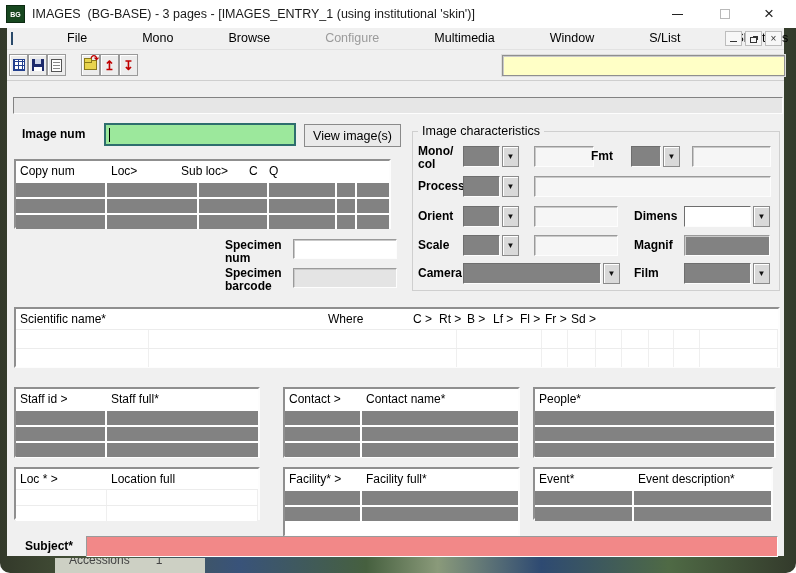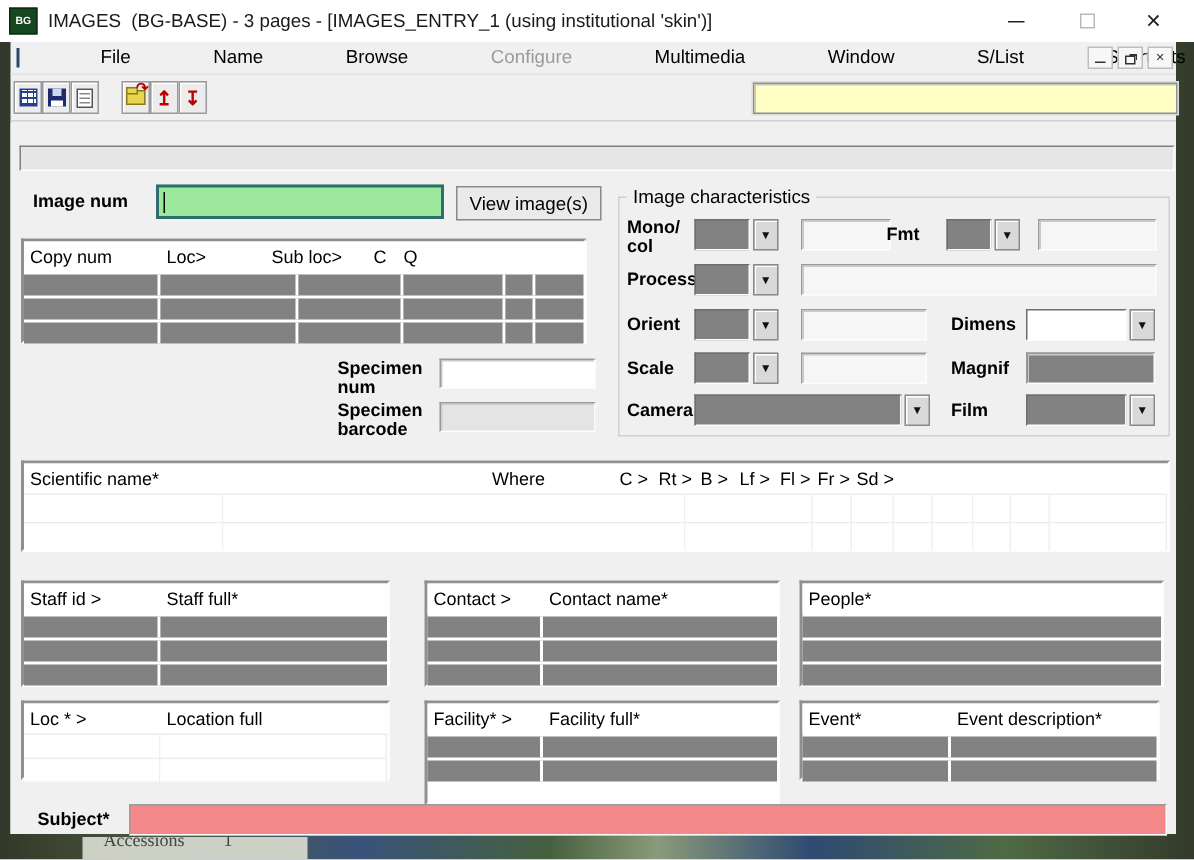--- a/index.html
+++ b/index.html
@@ -1,19 +1,19 @@
 <!DOCTYPE html>
 <html><head>
 <meta charset="utf-8">
 <style>
   * { box-sizing: border-box; margin:0; padding:0; }
   html,body { width:796px; height:573px; overflow:hidden; }
   body { font-family:"Liberation Sans", sans-serif; font-size:12px; color:#000; }
   .page { position:relative; width:796px; height:573px;
-    background:linear-gradient(90deg,#33392a 0%,#4b5a3d 14%,#39537a 30%,#46603f 46%,#8a9a7a 55%,#2e4a72 68%,#4f6a45 84%,#333a2b 100%); }
+    background:linear-gradient(90deg,#33392a 0%,#4b5a3d 14%,#39537a 30%,#46603f 46%,#8a9a7a 55%,#2e4a72 68%,#4f6a45 84%,#333a2b 100%);border-radius:10px; }
 
   
   .titlebar { position:absolute; left:0; top:0; width:796px; height:28px; background:#fff; display:flex; align-items:center; }
   .app-icon { position:absolute; left:6px; top:5px; width:19px; height:18px; background:#17471f; border:1px solid #0c2a12;
     color:#fff; font-size:7px; font-weight:bold; display:flex; align-items:center; justify-content:center; }
   .title-text { position:absolute; left:32px; top:7px; font-size:12.5px; color:#1a1a1a; white-space:pre; }
   .winbtn { position:absolute; top:0; width:34px; height:28px; display:flex; align-items:center; justify-content:center; color:#222; }
   .winbtn.min { left:660px; } .winbtn.max { left:708px; } .winbtn.close { left:752px; font-size:17px; }
   .min-glyph { width:11px; border-bottom:1px solid #222; height:1px; }
   .max-glyph { width:10px; height:10px; border:1px solid #b9b9b9; }
@@ -81,21 +81,21 @@
   .trow.gray .td:last-child { border-right:0; }
   .trow.white { height:16px; border-top:1px solid #ececec; }
   .trow.white .td { background:#fff; border-right:1px solid #efefef; }
   .flexcol { flex:1; }
 
   .pink-field { position:absolute; left:79px; top:454px; width:692px; height:21px; background:#f28888;
     border:1px solid; border-color:#9a9a9a #fdfdfd #fdfdfd #9a9a9a; }
 
   .bg-fragment { position:absolute; left:55px; top:558px; width:150px; height:15px; background:#cdd0c4; overflow:hidden;
     font-size:12px; color:#444; display:flex; gap:26px; padding-left:14px; }
-  .bg-fragment span { margin-top:-5px;font-family:Liberation Serif, serif; }
+  .bg-fragment span { margin-top:-5px; }
 </style>
 </head>
 <body>
 
 <div class="page">
 
   <div class="titlebar">
     <div class="app-icon">BG</div>
     <div class="title-text">IMAGES  (BG-BASE) - 3 pages - [IMAGES_ENTRY_1 (using institutional 'skin')]</div>
     <div class="winbtn min">
@@ -105,21 +105,21 @@
         <div class="max-glyph"></div>
       </div>
     <div class="winbtn close">×</div>
   </div>
 
   <div class="client">
 
     <div class="menubar">
       <div class="menu-icon"></div>
       <div class="menu-item">File</div>
-      <div class="menu-item">Name</div>
+      <div class="menu-item">Mono</div>
       <div class="menu-item">Browse</div>
       <div class="menu-item disabled">Configure</div>
       <div class="menu-item">Multimedia</div>
       <div class="menu-item">Window</div>
       <div class="menu-item">S/List</div>
       <div class="menu-item">Shortcuts</div>
       <div class="menu-item">Help</div>
       <div class="mdi-btns">
         <div class="mdi-btn">
             <div class="mdi-min"></div>

